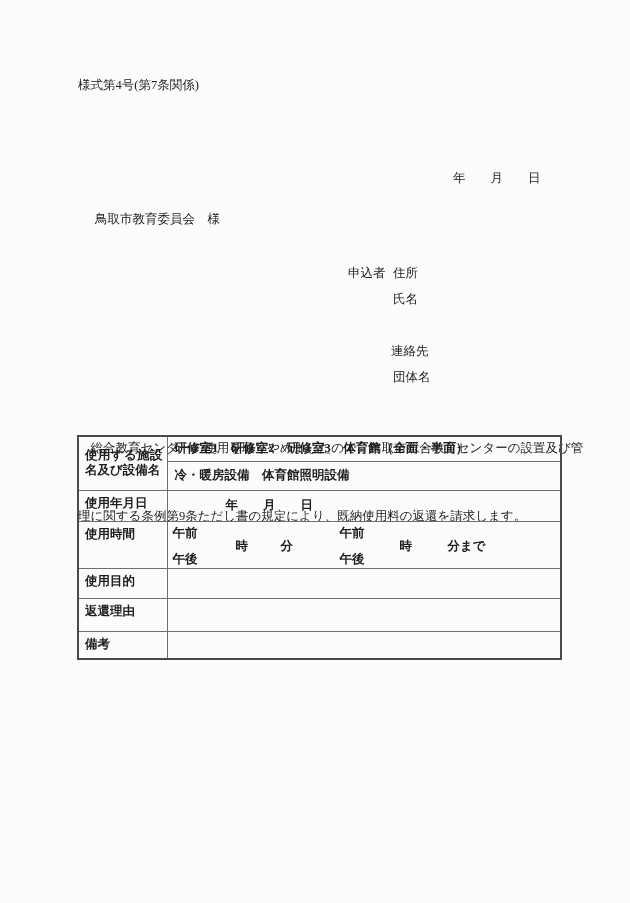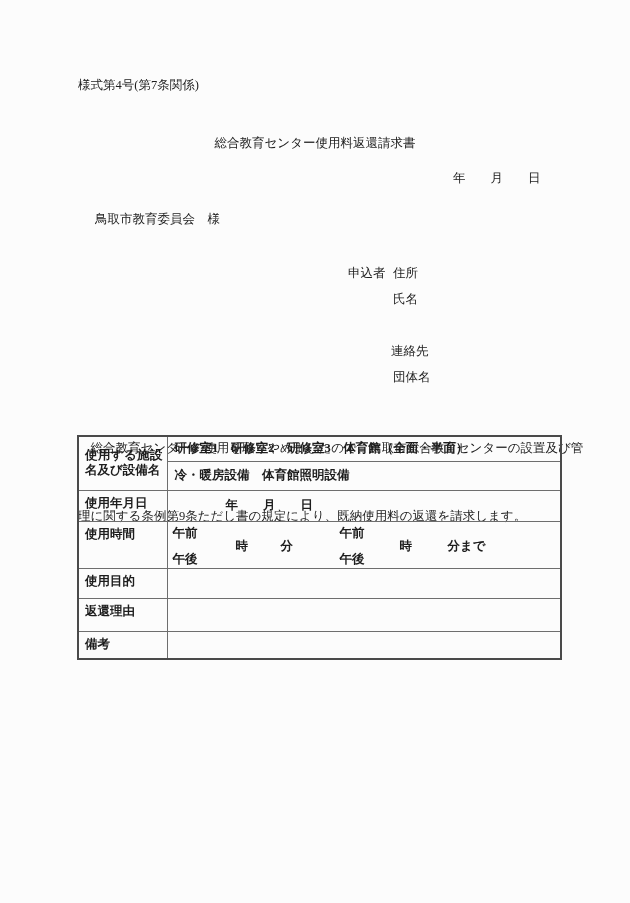--- a/index.html
+++ b/index.html
@@ -83,21 +83,20 @@
   .t-pm1 { left: 5px;   top: 31px; }
   .t-pm2 { left: 172px; top: 31px; }
 </style>
 </head>
 <body>
 
 <div class="page">
 
   <div class="abs form-number">様式第4号(第7条関係)</div>
 
-  <div class="abs title-line">総合教育センター使用料返還請求書</div>
 
   <div class="abs header-date">年　　月　　日</div>
 
   <div class="abs recipient">鳥取市教育委員会　様</div>
 
   <div class="abs applicant-label">申込者</div>
   <div class="abs appf0">住所</div>
   <div class="abs appf1">氏名</div>
   <div class="abs appf2">団体名</div>
   <div class="abs appf3">連絡先</div>

